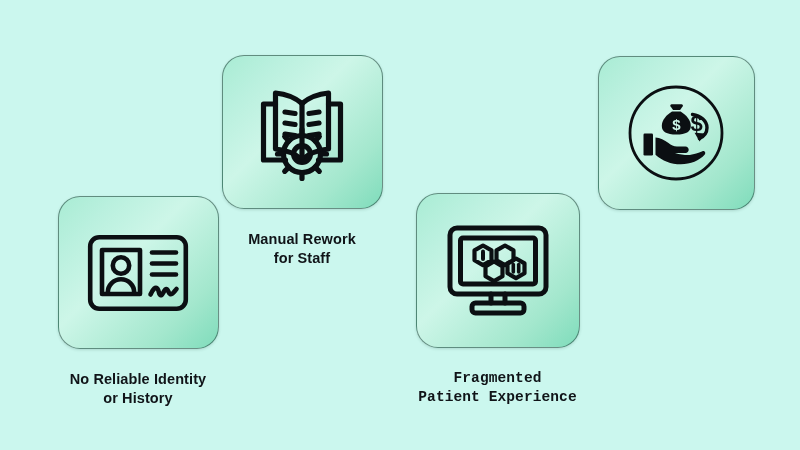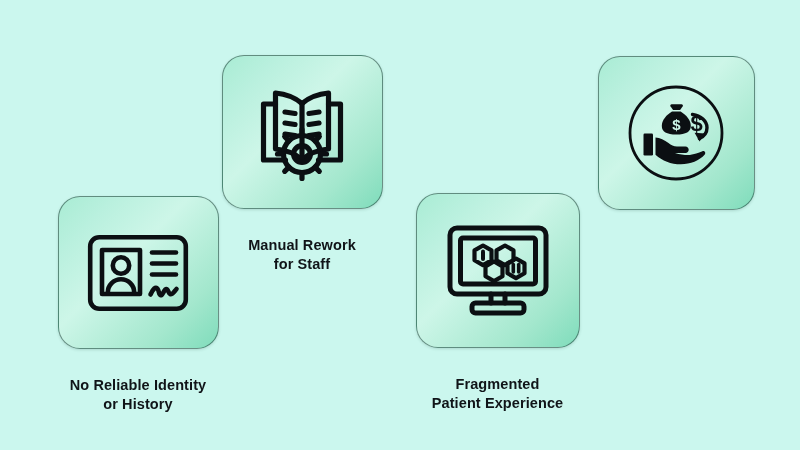--- a/index.html
+++ b/index.html
@@ -37,38 +37,38 @@
     align-items: center;
     justify-content: center;
     box-sizing: border-box;
   }
 
   .card-tile svg {
     display: block;
   }
 
   .card-caption {
-    margin-top: 27px;
+    margin-top: 21px;
     text-align: center;
     color: #101418;
     font-weight: bold;
     font-size: 14.5px;
     line-height: 1.32;
     letter-spacing: 0.1px;
     white-space: pre-line;
   }
 
   
   #group-identity   { left: 48px;  top: 196px; width: 180px; }
   #group-identity   .card-tile { width: 161px; height: 153px; }
 
   #group-rework     { left: 212px; top: 55px;  width: 180px; }
   #group-rework     .card-tile { width: 161px; height: 154px; }
 
-  #group-fragmented { left: 405px; top: 193px; width: 185px; }
+  #group-fragmented { left: 405px; top: 193px; width: 185px; font-family: Liberation Mono, monospace; }
   #group-fragmented .card-tile { width: 164px; height: 155px; }
 
   #group-roi        { left: 586px; top: 56px;  width: 180px; }
   #group-roi        .card-tile { width: 157px; height: 154px; }
 </style>
 </head>
 <body>
 
 <div id="stage">
 

